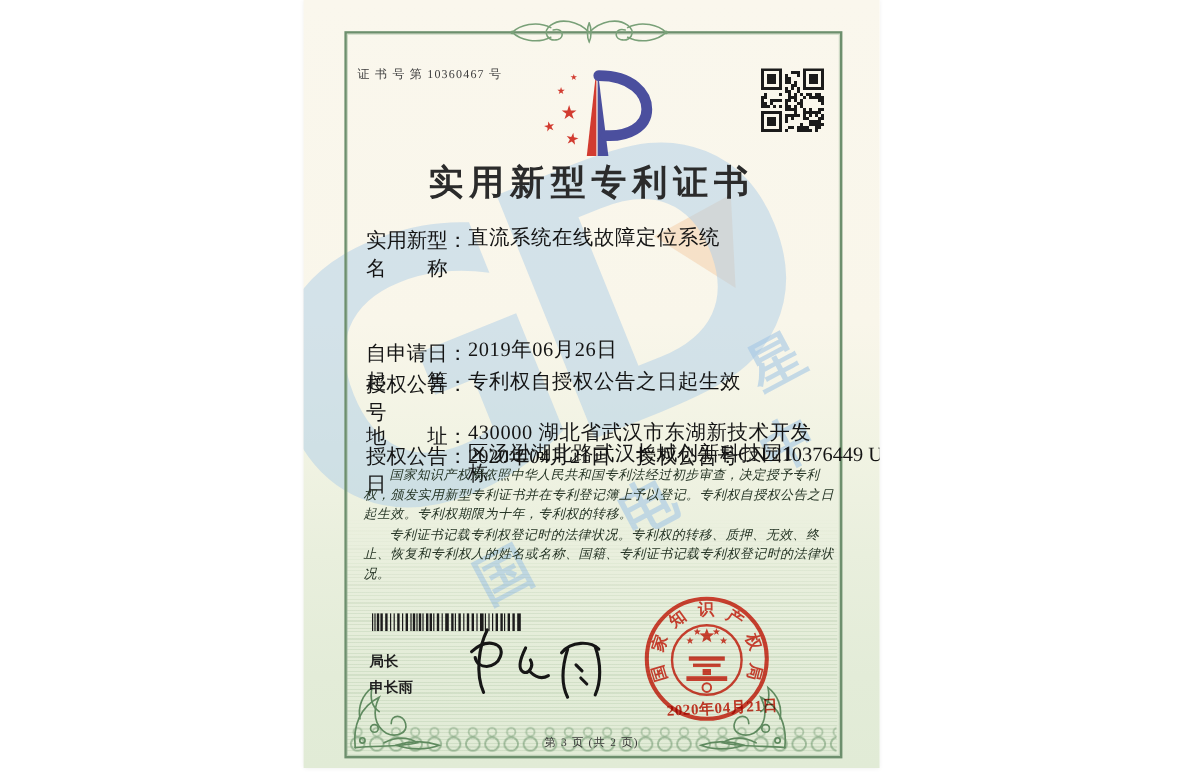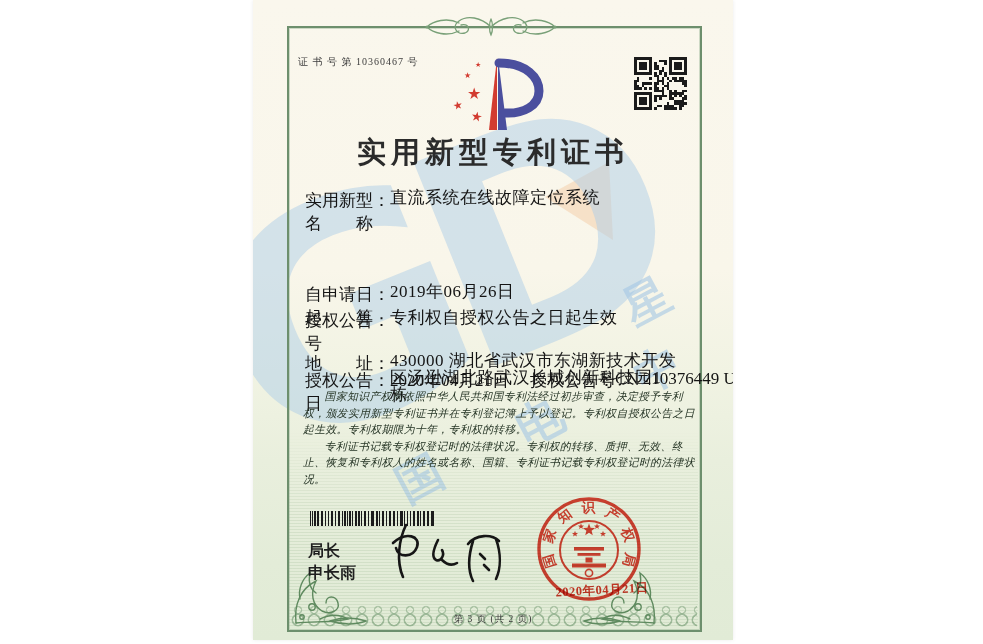--- a/index.html
+++ b/index.html
@@ -39,21 +39,21 @@
   .colon{display:inline-block;vertical-align:top;}
   .fvalue{display:inline-block;width:288px;vertical-align:top;line-height:17px;letter-spacing:0.5px;}
   .pair2{position:absolute;left:225px;top:0;white-space:nowrap;}
   
   .body-text{position:absolute;left:50px;top:388px;width:392px;font-size:10.8px;line-height:16.5px;
              color:#253425;font-style:italic;}
   .body-text p{margin:0;text-indent:2em;letter-spacing:0.4px;}
   
   .barcode{position:absolute;left:57px;top:511px;width:126px;height:15px;}
   .signer{position:absolute;left:55px;top:540px;font-family:"Liberation Sans","DejaVu Sans",sans-serif;
-          font-size:16px;font-weight:700;color:#1f1f1f;line-height:22px;}
+          font-size:12px;font-weight:700;color:#1f1f1f;line-height:22px;}
   .signature{position:absolute;left:123px;top:513px;width:140px;height:82px;}
   .seal{position:absolute;left:280px;top:493px;width:112px;height:112px;mix-blend-mode:multiply;opacity:0.93;}
   .sealdate{position:absolute;left:283px;top:582px;width:132px;text-align:center;font-size:12.5px;
             font-weight:700;color:#d93b2b;transform:rotate(-3deg);mix-blend-mode:multiply;letter-spacing:0.5px;}
   .pageno{position:absolute;left:0;top:613px;width:100%;text-align:center;font-size:9.5px;color:#3a3a3a;letter-spacing:1px;}
   .ornament-top{position:absolute;left:158px;top:11px;width:160px;height:32px;}
   .corner{position:absolute;width:88px;height:68px;}
   .corner.bl{left:37px;top:559px;}
   .corner.br{left:319px;top:559px;transform:scaleX(-1);}
 </style>

